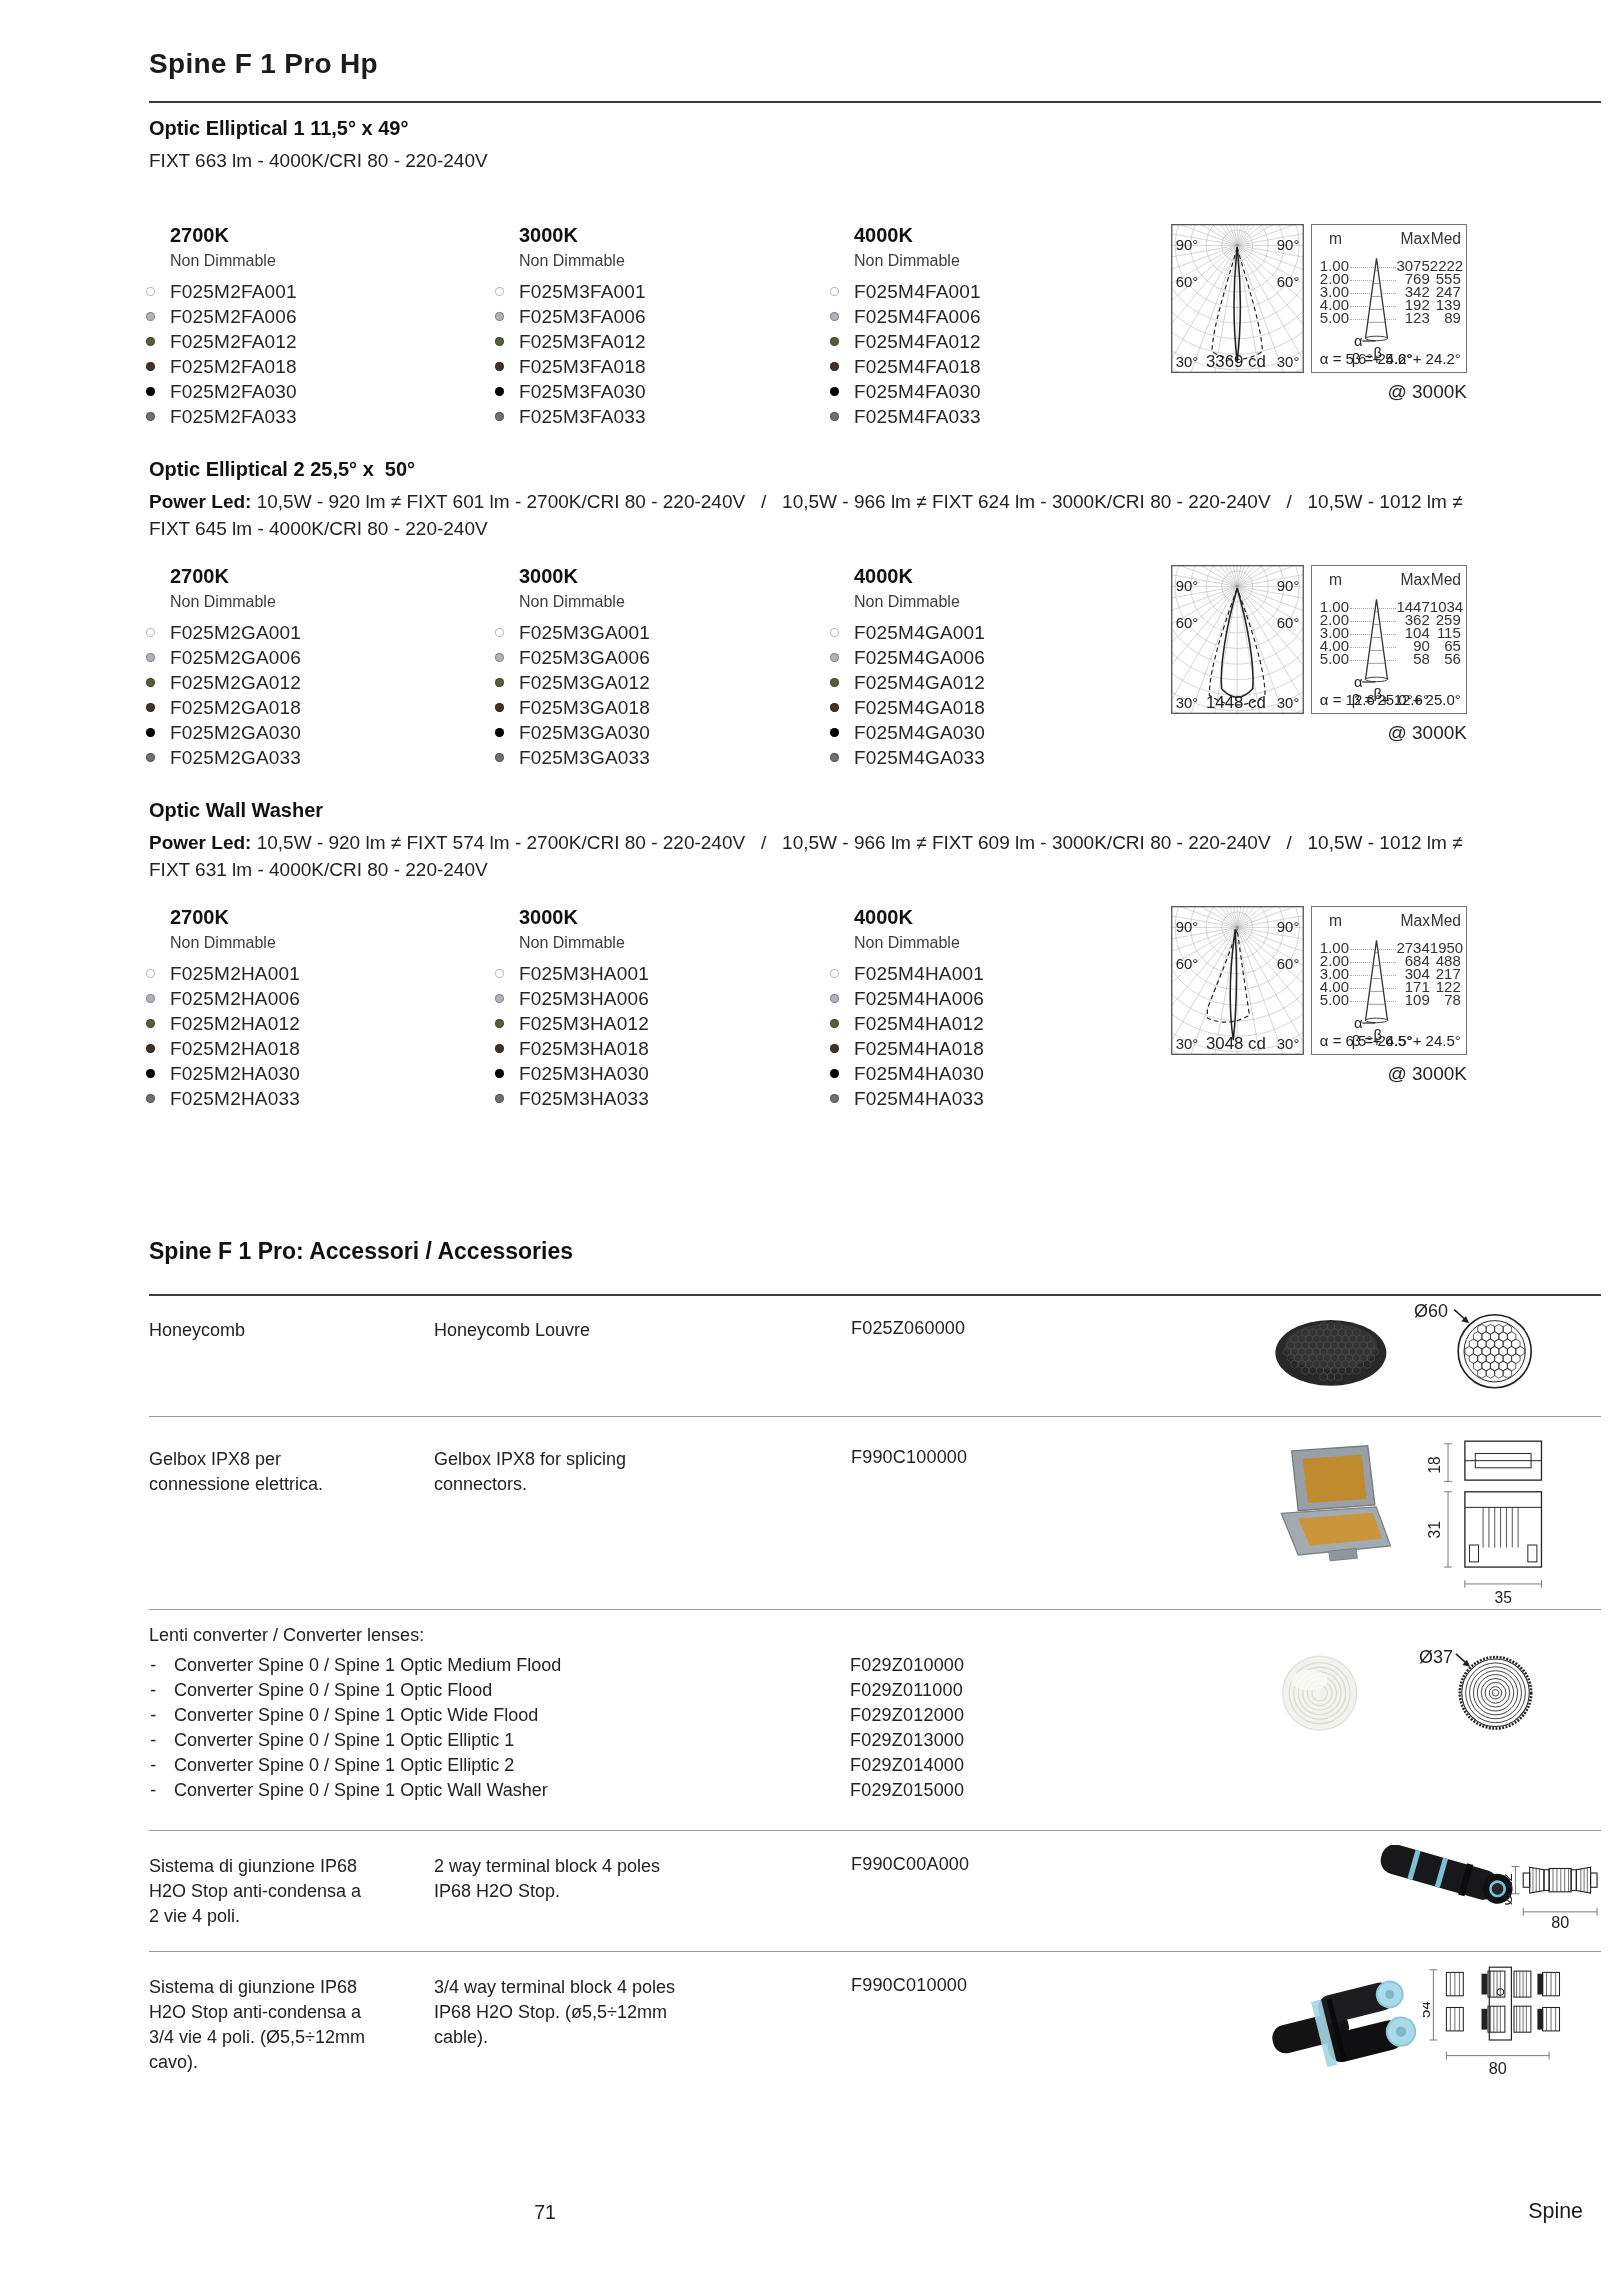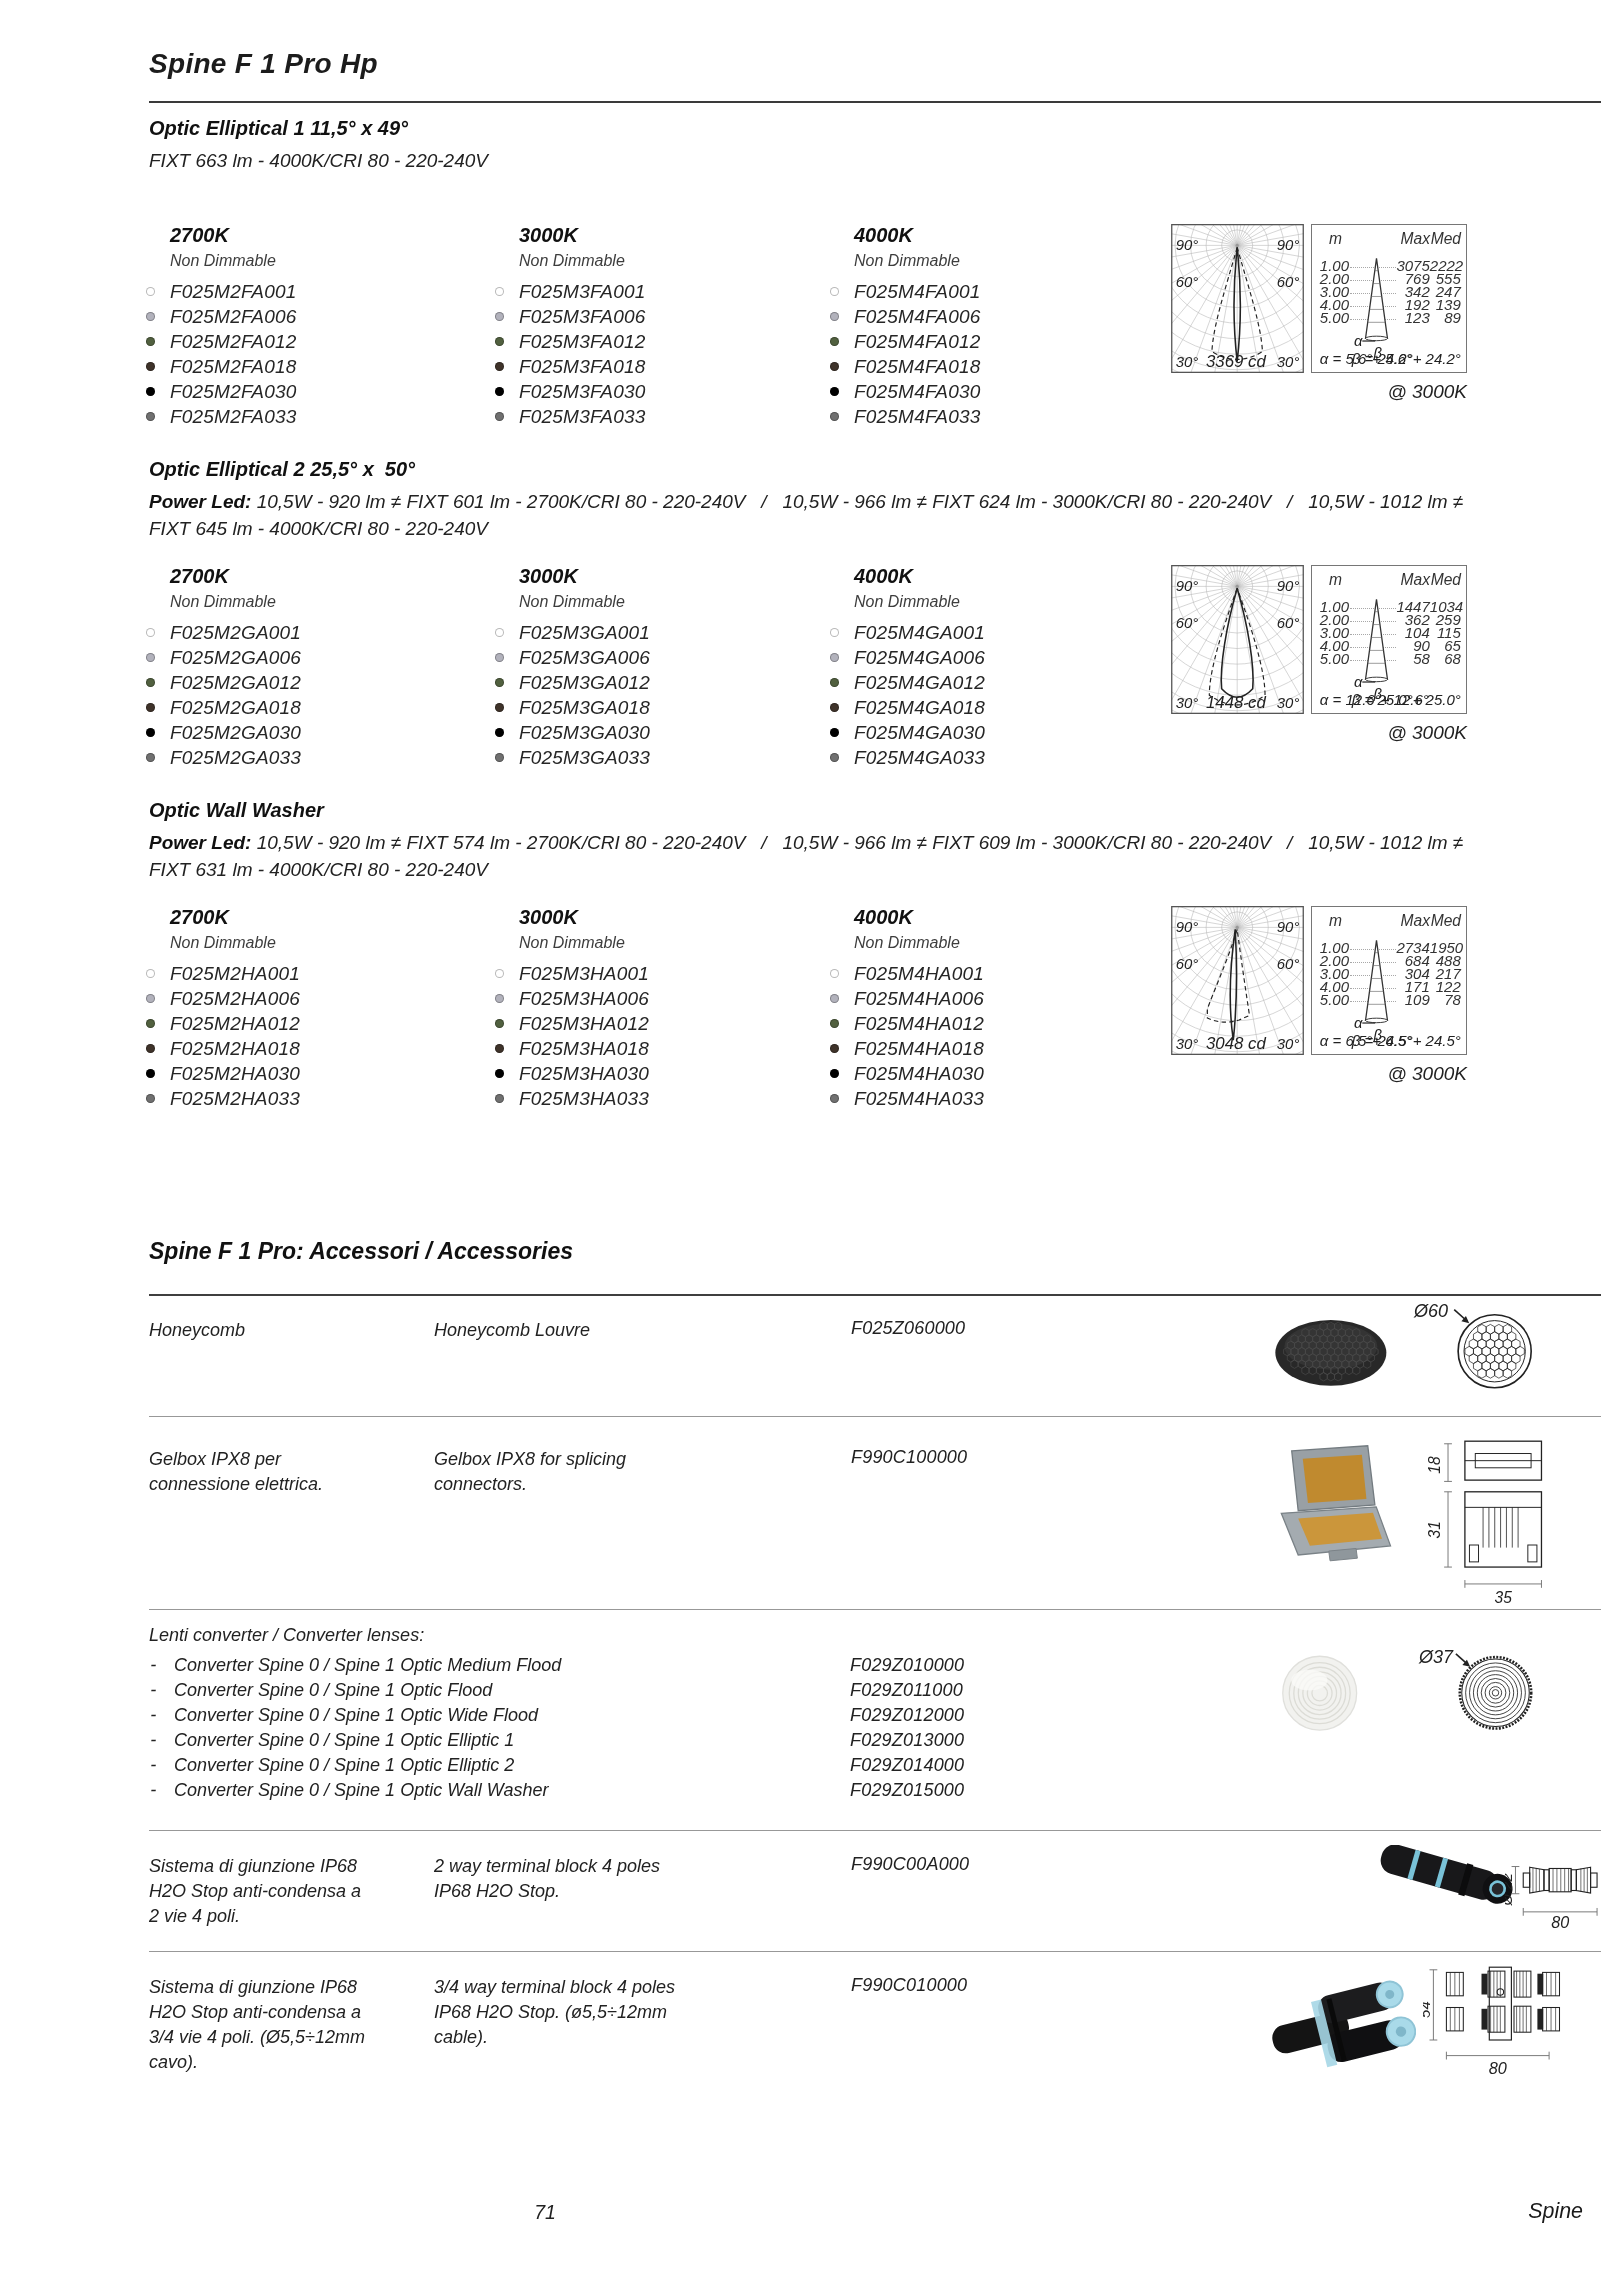--- a/index.html
+++ b/index.html
@@ -1,17 +1,17 @@
 <!DOCTYPE html>
 <html style="font-size:10.4px"><head>
 <meta charset="utf-8">
 <style>
   html,body{margin:0;padding:0;background:#fff}
   .page{position:relative;width:1623px;height:2273px;background:#ffffff;overflow:hidden;
-        font-family:"Liberation Sans",sans-serif;color:#1c1c1c;font-style:italic;}
+        font-family:"Liberation Sans",sans-serif;color:#1c1c1c;}
   .abs{position:absolute}
   .title{position:absolute;left:149px;top:48px;font-size:28px;font-weight:bold;letter-spacing:0.3px;white-space:pre-wrap}
   .rule{position:absolute;left:149px;width:1452px;background:#3a3a3a}
   .hr-main{top:101px;height:1.9px}
   .section{position:absolute;left:0;width:1623px;height:312px}
   .sh{position:absolute;left:149px;top:0;font-size:20px;font-weight:bold;white-space:pre-wrap;color:#111}
   .power{position:absolute;left:149px;top:30px;width:1461px;font-size:19px;line-height:27px;color:#222}
   .power b{color:#111}
   .pline{white-space:pre-wrap}
   .col{position:absolute;top:107px;width:305px}
@@ -470,21 +470,21 @@
           <div class="trow">
               <span class="d">4.00</span>
               <span class="lead"></span>
               <span class="mx">90</span>
               <span class="md">65</span>
             </div>
           <div class="trow">
               <span class="d">5.00</span>
               <span class="lead"></span>
               <span class="mx">58</span>
-              <span class="md">68</span>
+              <span class="md">56</span>
             </div>
         </div>
         <svg class="cone" width="71" height="118" viewBox="0 0 110 182">
             <g>
               <path d="M55,25 L38,149 L72,149 Z" fill="#fff" stroke="#333" stroke-width="2"></path>
               <line x1="52.395161290322584" y1="44" x2="57.604838709677416" y2="44" stroke="#666" stroke-width="1"></line>
               <line x1="49.653225806451616" y1="64" x2="60.346774193548384" y2="64" stroke="#666" stroke-width="1"></line>
               <line x1="46.91129032258065" y1="84" x2="63.08870967741935" y2="84" stroke="#666" stroke-width="1"></line>
               <line x1="44.16935483870968" y1="104" x2="65.83064516129032" y2="104" stroke="#666" stroke-width="1"></line>
               <line x1="41.42741935483871" y1="124" x2="68.5725806451613" y2="124" stroke="#666" stroke-width="1"></line>

